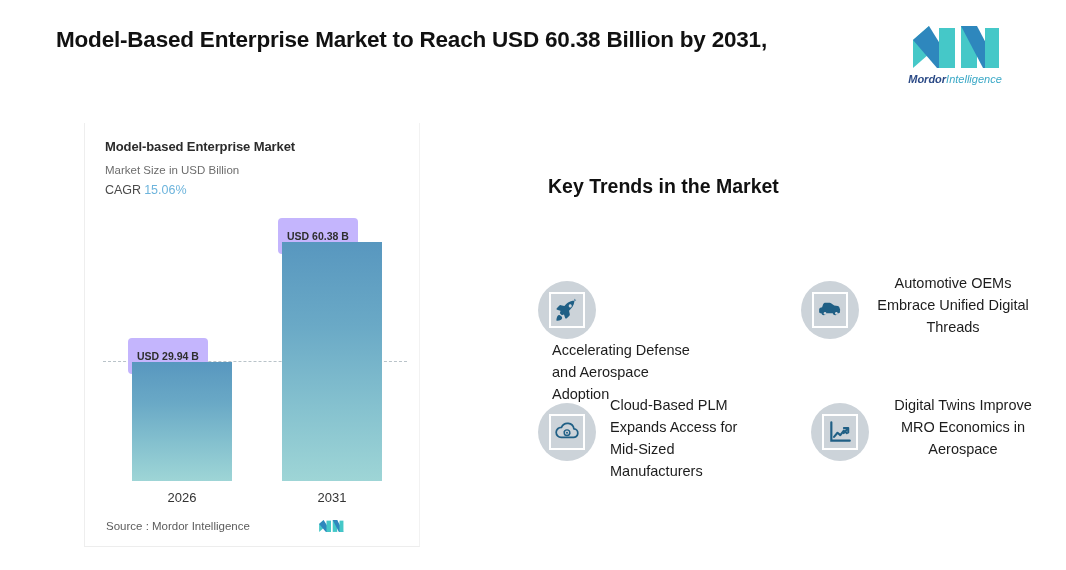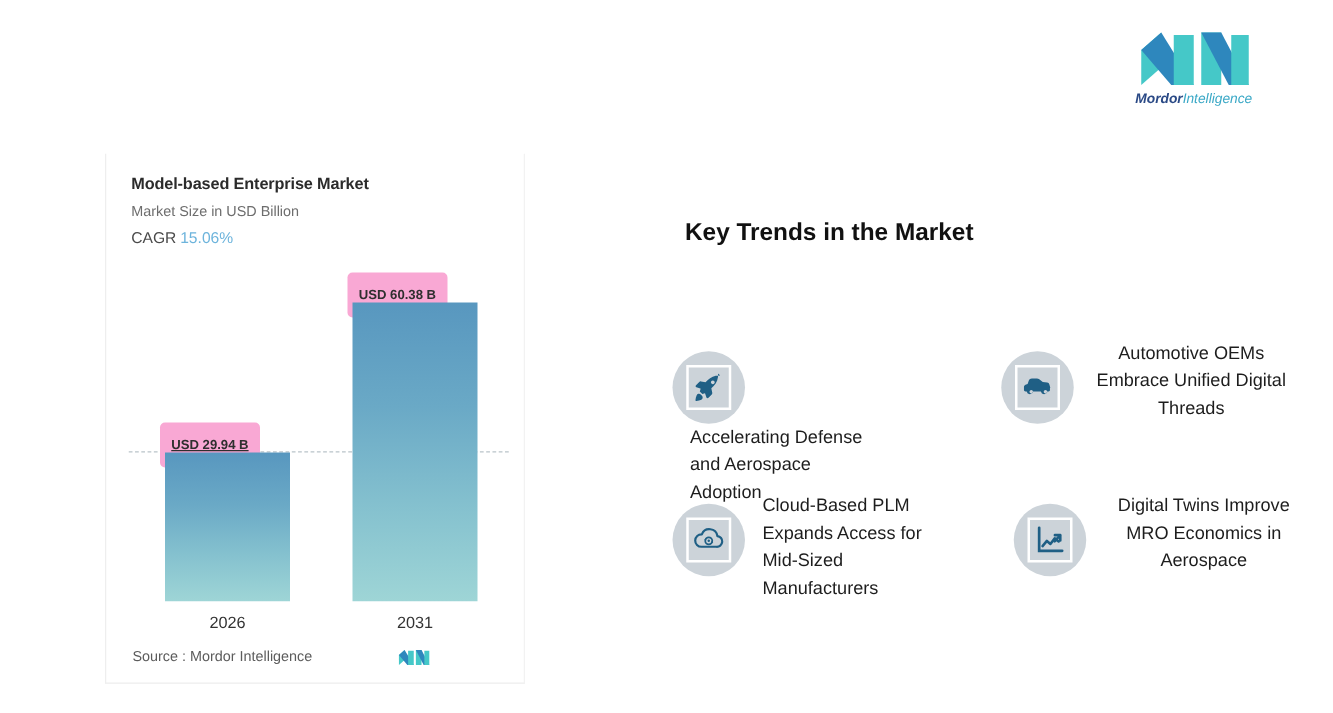--- a/index.html
+++ b/index.html
@@ -62,32 +62,32 @@
 
   .bar {
     position: absolute; bottom: 66px; width: 100px;
     background: linear-gradient(to bottom, #5897bf 0%, #6aa9c6 35%, #86c2cf 70%, #9ed5d6 100%);
   }
   .bar.b2026 { left: 47px;  height: 119px; }
   .bar.b2031 { left: 197px; height: 239px; }
 
   .badge {
     position: absolute; height: 36px; padding: 0 9px;
-    background: #f9a8d4; border-radius: 4px;
+    background: #c4b5fd; border-radius: 4px;
     display: flex; align-items: center; justify-content: center;
     font-size: 10.5px; font-weight: bold; color: #2f2f2f;
     white-space: nowrap;
   }
   .badge::after {
     content: ""; position: absolute; left: 50%; bottom: -6px;
     margin-left: -6px; width: 0; height: 0;
     border-left: 6px solid transparent; border-right: 6px solid transparent;
     border-top: 7px solid #e9eef1;
   }
-  .badge.b2026 { left: 43px;  top: 215px; text-decoration: underline; }
+  .badge.b2026 { left: 43px;  top: 215px; }
   .badge.b2031 { left: 193px; top: 95px;  }
 
   .xlabel {
     position: absolute; bottom: 42px; width: 100px; text-align: center;
     font-size: 13px; color: #333333;
   }
   .xlabel.b2026 { left: 47px; }
   .xlabel.b2031 { left: 197px; }
 
   .card-footer {
@@ -128,20 +128,21 @@
   }
   .trend.t2 .trend-label, .trend.t4 .trend-label { width: 160px; text-align: center; }
 </style>
 </head>
 <body>
 
 <div class="page">
 
   <div class="header">
     <div class="headline">
+      <div>Model-Based Enterprise Market to Reach USD 60.38 Billion by 2031,</div>
     </div>
   </div>
 
   <div class="brand-logo">
     <svg class="brand-mark" viewBox="0 0 92 46">
       <polygon points="4,44 4,16 20,2 20,30" fill="#45c8c8"></polygon>
       <polygon points="4,16 20,2 46,44 28,44" fill="#2e87bd"></polygon>
       <polygon points="46,44 46,4 30,4 30,44" fill="#45c8c8"></polygon>
       <polygon points="52,44 52,2 68,2 68,44" fill="#45c8c8"></polygon>
       <polygon points="52,2 68,2 90,44 74,44" fill="#2e87bd"></polygon>

